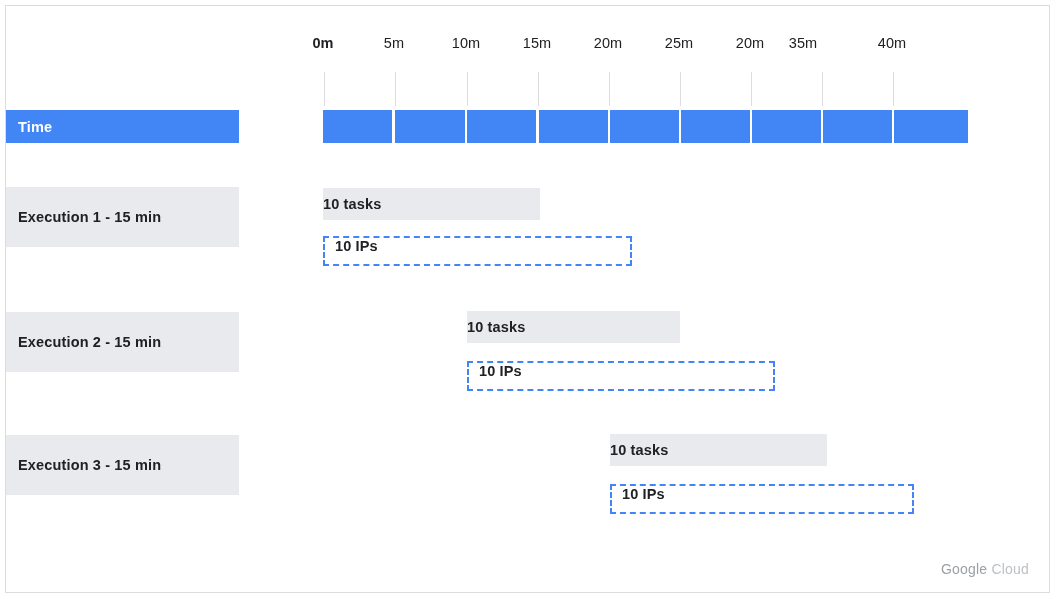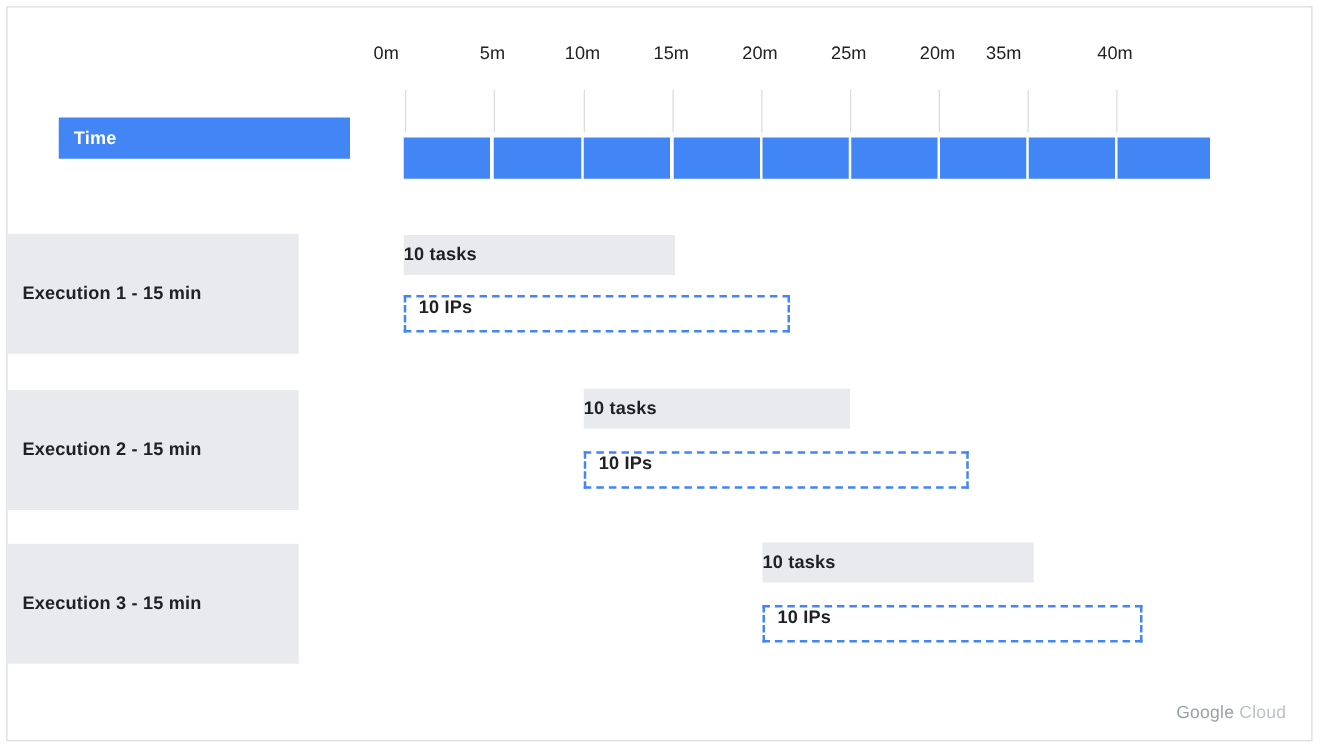--- a/index.html
+++ b/index.html
@@ -59,30 +59,29 @@
     box-sizing: border-box;
     padding-left: 12px;
     font-size: 14.5px;
     font-weight: 700;
     letter-spacing: 0.15px;
     white-space: nowrap;
   }
   .row-label.time-label {
     background: #4285f4;
     color: #ffffff;
-    top: 94px;
+    top: 110px;
     width: 233px;
     height: 33px;
-    margin-left: 41px;
   }
   .row-label.exec-label {
     background: #e8eaed;
     color: #202124;
     width: 233px;
-    height: 96px;
+    height: 60px;
     align-items: center;
   }
 
   
   .time-seg {
     position: absolute;
     top: 110px;
     height: 33px;
     background: #4285f4;
   }
@@ -138,21 +137,21 @@
   #watermark .g-cloud  { color: #bdc1c6; font-weight: 400; }
 </style>
 </head>
 <body>
 
 <div id="slide">
 
   <div id="slide-frame"></div>
 
   <div id="axis-labels">
-      <div class="axis-label" style="left: 309px;">0m</div>
+      <div class="axis-label" style="left: 323px; font-weight: bold;">0m</div>
       <div class="axis-label" style="left: 394px;">5m</div>
       <div class="axis-label" style="left: 466px;">10m</div>
       <div class="axis-label" style="left: 537px;">15m</div>
       <div class="axis-label" style="left: 608px;">20m</div>
       <div class="axis-label" style="left: 679px;">25m</div>
       <div class="axis-label" style="left: 750px;">20m</div>
       <div class="axis-label" style="left: 803px;">35m</div>
       <div class="axis-label" style="left: 892px;">40m</div>
     </div>
   <div id="axis-ticks">

